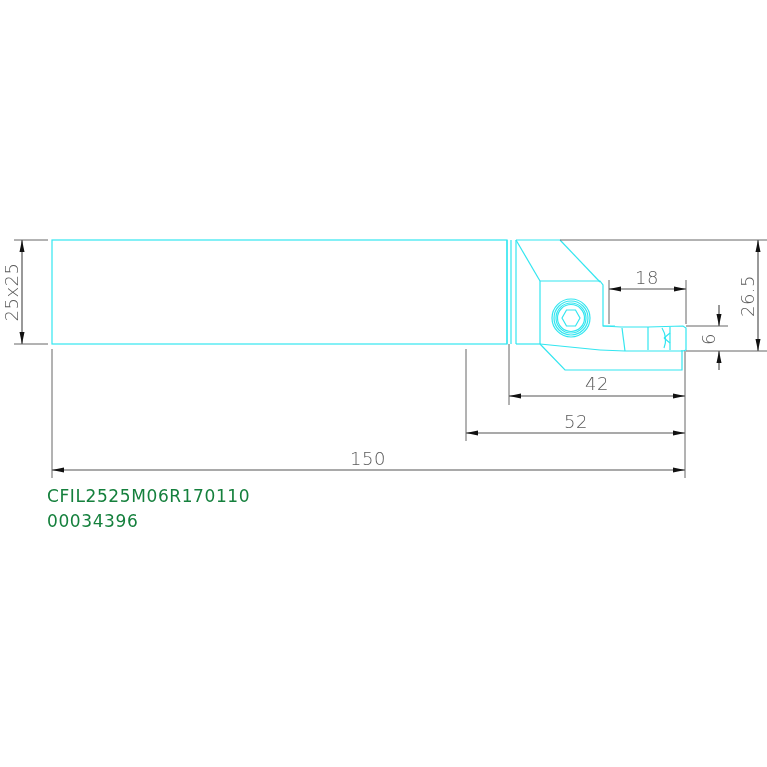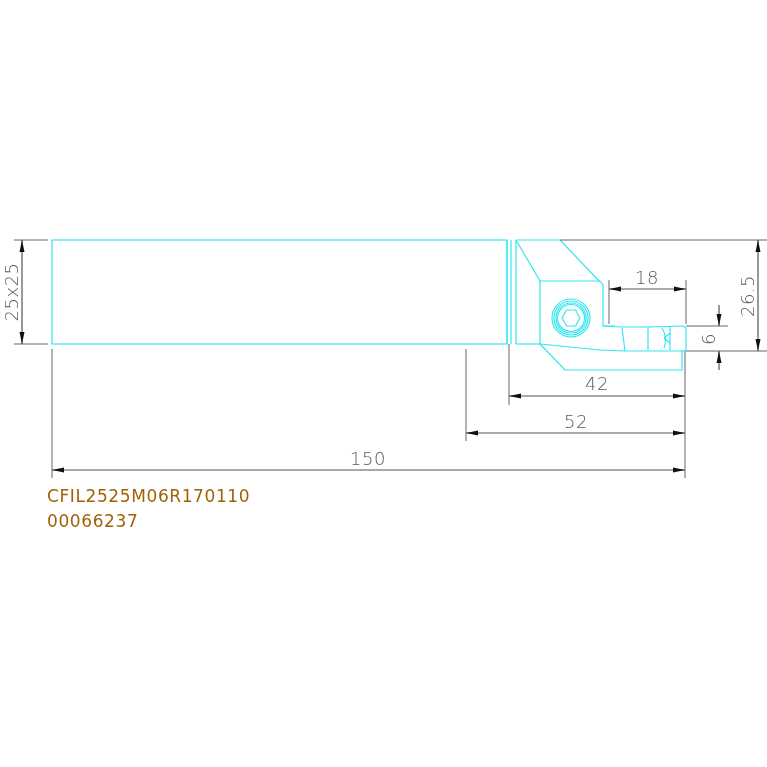--- a/index.html
+++ b/index.html
@@ -3,21 +3,21 @@
 <meta charset="utf-8">
 <style>
   html, body { margin: 0; padding: 0; background: #ffffff; }
   body { width: 767px; height: 767px; overflow: hidden; position: relative; font-family: "Liberation Sans", sans-serif; }
   #drawing { position: absolute; left: 0; top: 0; width: 767px; height: 767px; }
   .cyan { stroke: #33e6f0; fill: none; stroke-width: 1.2; }
   .dim { stroke: #555555; fill: none; stroke-width: 1.2; }
   .ext { stroke: #666666; fill: none; stroke-width: 1; }
   .arrow { fill: #111111; stroke: none; }
   .dimtext { font-family: "DejaVu Sans", sans-serif; font-size: 18px; fill: #5a5a5a; font-weight: 300; letter-spacing: 0.5px; }
-  .label { position: absolute; left: 47px; font-family: "DejaVu Sans", sans-serif; font-size: 17px; color: #a16207; letter-spacing: 0.6px; line-height: 20px; }
+  .label { position: absolute; left: 47px; font-family: "DejaVu Sans", sans-serif; font-size: 17px; color: #15803d; letter-spacing: 0.6px; line-height: 20px; }
 </style>
 </head>
 <body>
 
 <svg id="drawing" viewBox="0 0 767 767" xmlns="http://www.w3.org/2000/svg">
 
   <g>
     <rect class="cyan" x="52" y="240" width="455" height="104"></rect>
   </g>
 
@@ -112,13 +112,13 @@
   <g>
     <line class="ext" x1="52" y1="349" x2="52" y2="478"></line>
     <line class="dim" x1="52" y1="470" x2="685" y2="470"></line>
     <polygon class="arrow" points="52,470 64,467.5 64,472.5"></polygon>
     <polygon class="arrow" points="685,470 673,467.5 673,472.5"></polygon>
     <text class="dimtext" x="368" y="465" text-anchor="middle">150</text>
   </g>
 </svg>
 
 <div class="label" style="top:486px;">CFIL2525M06R170110</div>
-<div class="label" style="top:511px;">00066237</div>
+<div class="label" style="top:511px;">00034396</div>
 
 </body></html>

